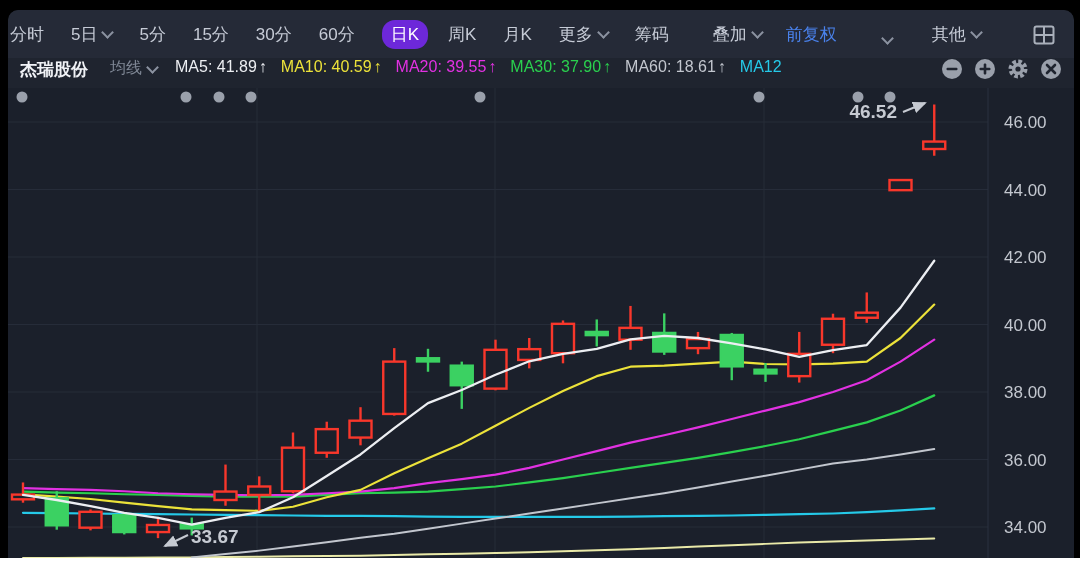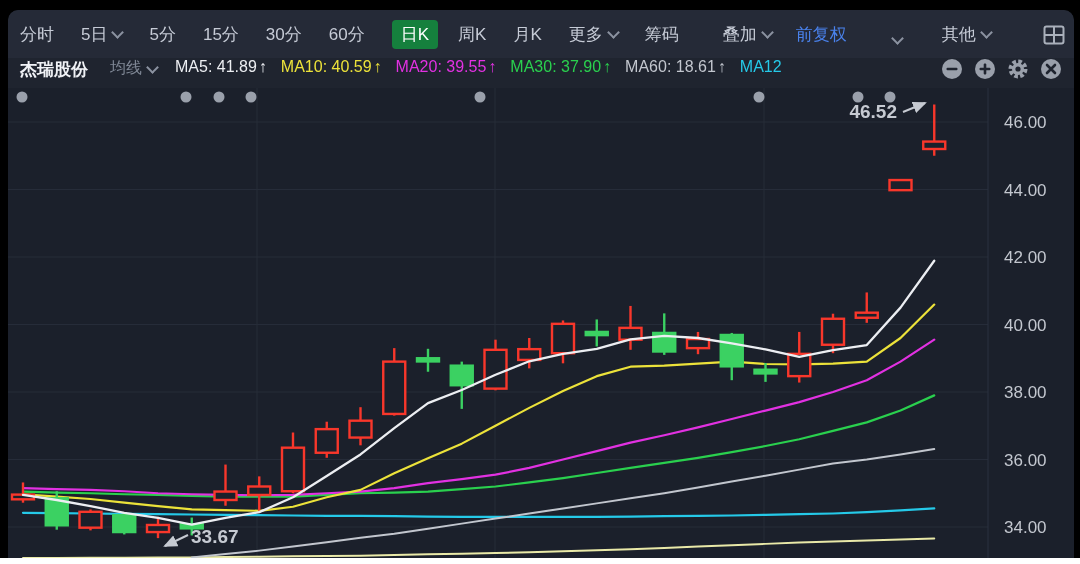--- a/index.html
+++ b/index.html
@@ -3,23 +3,23 @@
 <meta charset="utf-8">
 <style>
   html,body{margin:0;padding:0;}
   body{width:1080px;height:564px;background:#000;position:relative;overflow:hidden;
        font-family:"Liberation Sans","DejaVu Sans",sans-serif;}
   .page-bottom{position:absolute;left:0;bottom:0;width:1080px;height:6px;background:#ffffff;}
   .app-window{position:absolute;left:8px;top:10px;width:1066px;height:548px;
               background:#1b202b;border-radius:10px 10px 0 0;overflow:hidden;}
   
   .toolbar{height:48px;background:#252a37;display:flex;align-items:center;
-           padding:0 12px;color:#c6cbd6;font-size:17px;border-radius:10px 10px 0 0;}
+           padding:0 2px;color:#c6cbd6;font-size:17px;border-radius:10px 10px 0 0;}
   .toolbar .tt{margin-right:27px;display:flex;align-items:center;cursor:pointer;white-space:nowrap;}
-  .toolbar .tt.active{background:#15803d;color:#ffffff;padding:3px 9px;border-radius:4px;margin-right:20px;}
+  .toolbar .tt.active{background:#6d28d9;color:#ffffff;padding:3px 9px;border-radius:13px;margin-right:20px;}
   .toolbar .right-group{margin-left:auto;display:flex;align-items:flex-end;gap:20px;}
   .toolbar .right-group .tt{margin-right:24px;}
   .toolbar .tt.blue{color:#4a82ec;margin-right:20px;}
   .chv{width:7px;height:7px;border-right:2px solid #8b92a0;border-bottom:2px solid #8b92a0;
        display:inline-block;transform:rotate(45deg);margin-left:6px;margin-bottom:3px;flex:none;}
   .tool-icons{display:flex;align-items:center;gap:17px;margin-left:8px;color:#aab0bb;}
   .tool-icons svg{display:block;}
   
   .legend{height:30px;background:#1f242f;display:flex;align-items:flex-start;
           padding:0 12px;font-size:16px;color:#c6cbd6;}

